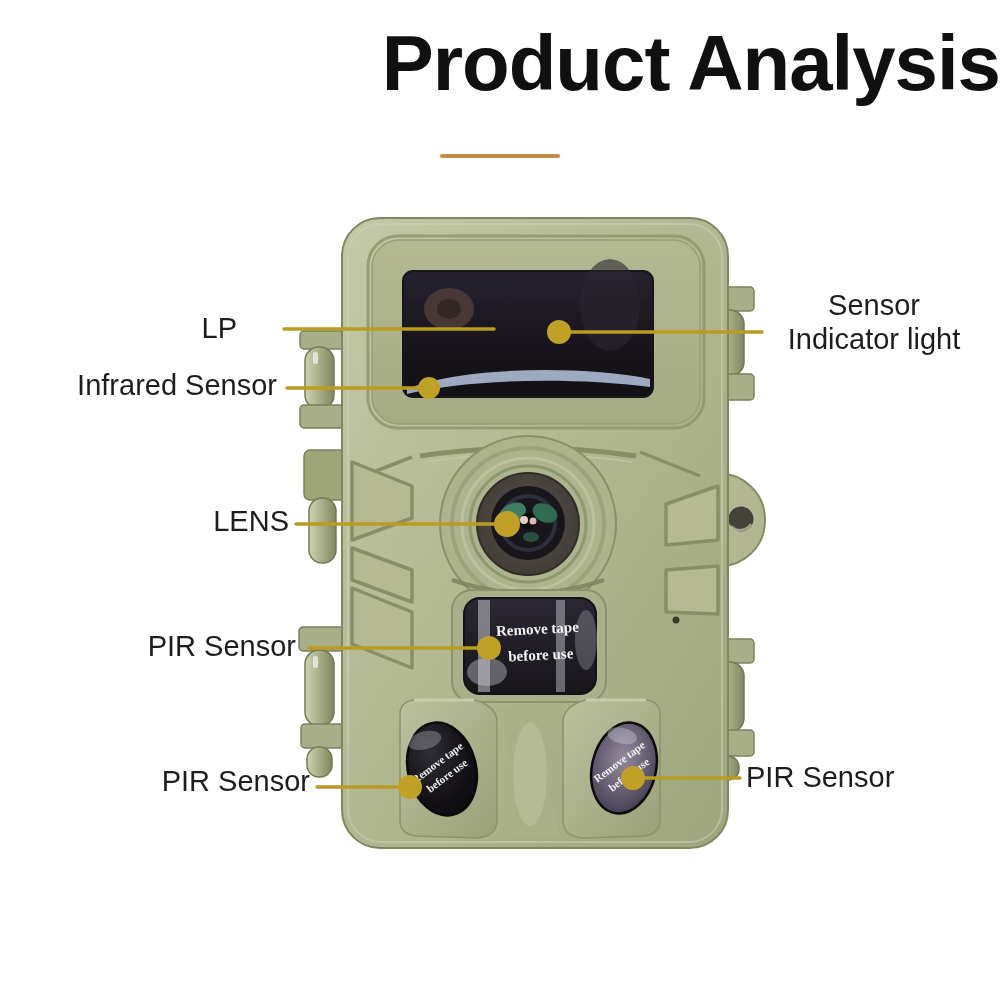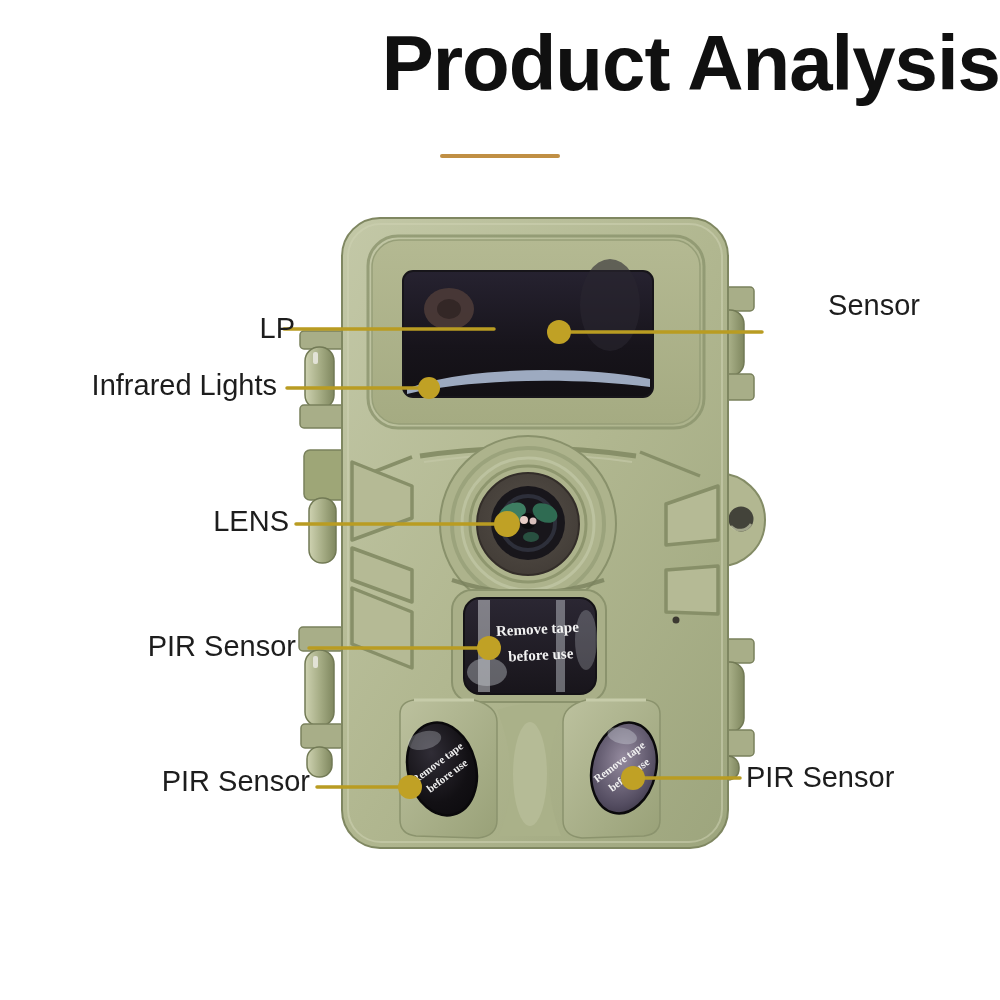--- a/index.html
+++ b/index.html
@@ -213,26 +213,27 @@
       <circle cx="507" cy="524" r="13" stroke="none"></circle>
       <line x1="309" y1="648" x2="489" y2="648"></line>
       <circle cx="489" cy="648" r="12" stroke="none"></circle>
       <line x1="317" y1="787" x2="410" y2="787"></line>
       <circle cx="410" cy="787" r="12" stroke="none"></circle>
       <line x1="633" y1="778" x2="740" y2="778"></line>
       <circle cx="633" cy="778" r="12" stroke="none"></circle>
     </g>
   </svg>
 
-  <div class="callout right-align" style="right:705px;top:312px">LP</div>
-
-  <div class="callout right-align" style="right:723px;top:369px">Infrared Lights</div>
+  <div class="callout right-align" style="right:763px;top:312px">LP</div>
+
+  <div class="callout right-align" style="right:723px;top:369px">Infrared Sensor</div>
 
   <div class="working">
     <span>Sensor</span><br>
+    <span>Indicator light</span>
   </div>
 
   <div class="callout right-align" style="right:711px;top:505px">LENS</div>
 
   <div class="callout right-align" style="right:704px;top:630px">PIR Sensor</div>
 
   <div class="callout right-align" style="right:690px;top:765px">PIR Sensor</div>
 
   <div class="callout" style="left:746px;top:761px">PIR Sensor</div>
 

